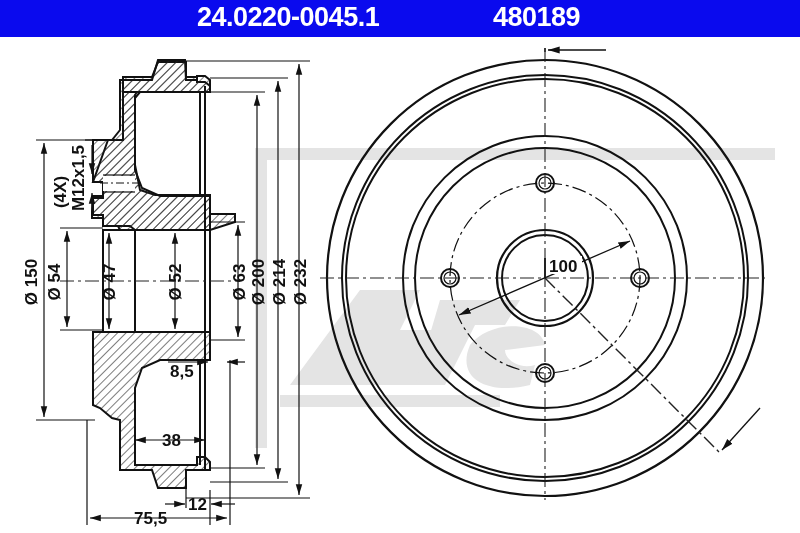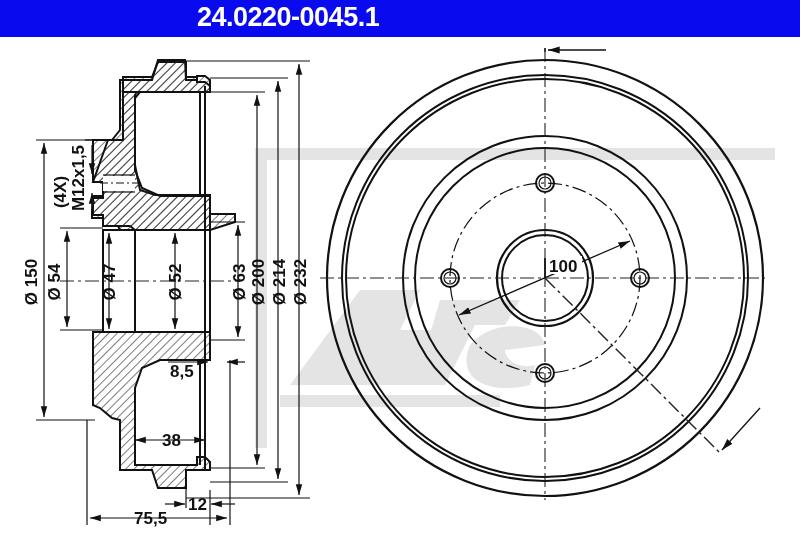--- a/index.html
+++ b/index.html
@@ -9,20 +9,21 @@
   .header .pn1 { left:197px; }
   .header .pn2 { left:493px; }
   svg.drawing { position:absolute; left:0; top:0; }
   .dim { font-family:"Liberation Sans", sans-serif; font-weight:bold; font-size:17px; fill:#111; }
 </style>
 </head>
 <body>
 
 <div class="header">
   <span class="pn pn1">24.0220-0045.1</span>
+  <span class="pn pn2">480189</span>
 </div>
 
 <svg class="drawing" width="800" height="533" viewBox="0 0 800 533" xmlns="http://www.w3.org/2000/svg">
   <defs>
     <pattern id="hatch" patternUnits="userSpaceOnUse" width="6" height="6" patternTransform="rotate(45)">
       <line x1="0" y1="0" x2="0" y2="6" stroke="#222" stroke-width="1.2"></line>
     </pattern>
     <marker id="arr" viewBox="0 0 10 10" refX="10" refY="5" markerWidth="9" markerHeight="9" orient="auto-start-reverse">
       <path d="M0,2 L10,5 L0,8 z" fill="#111"></path>
     </marker>

